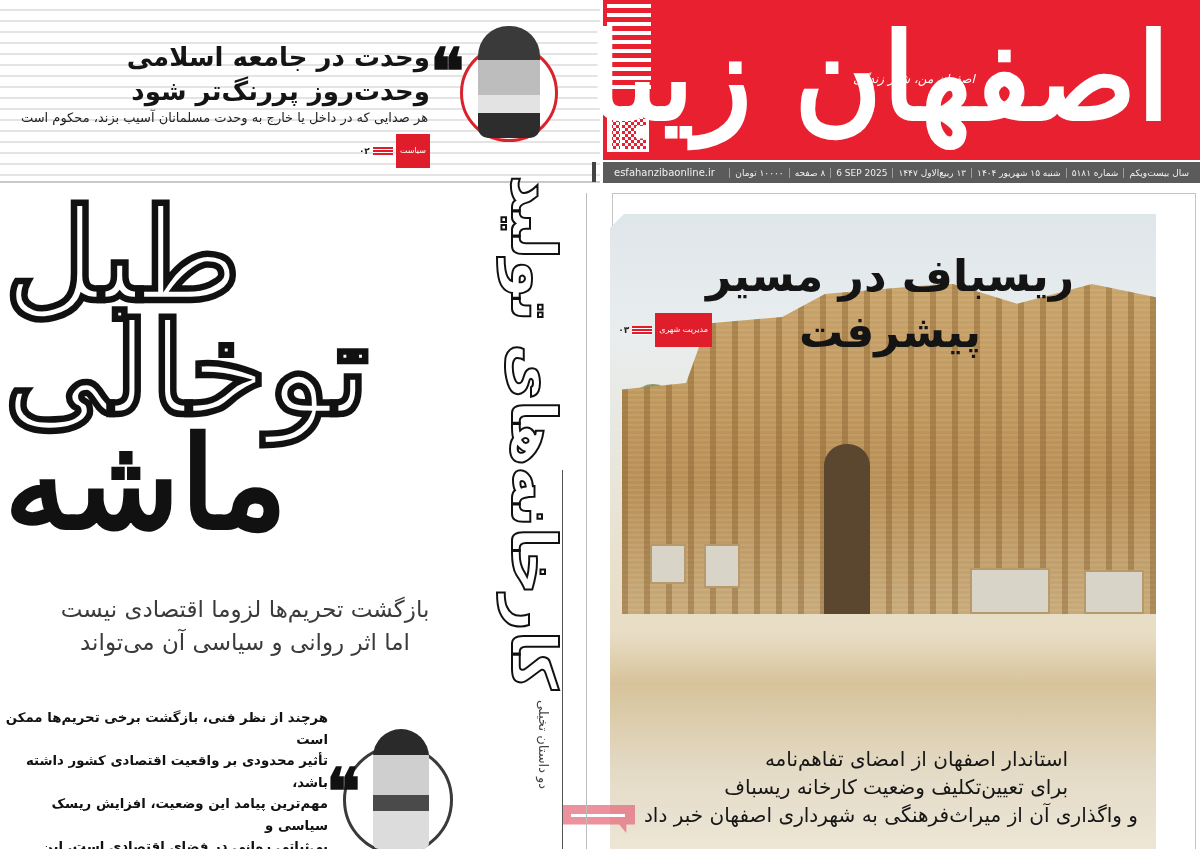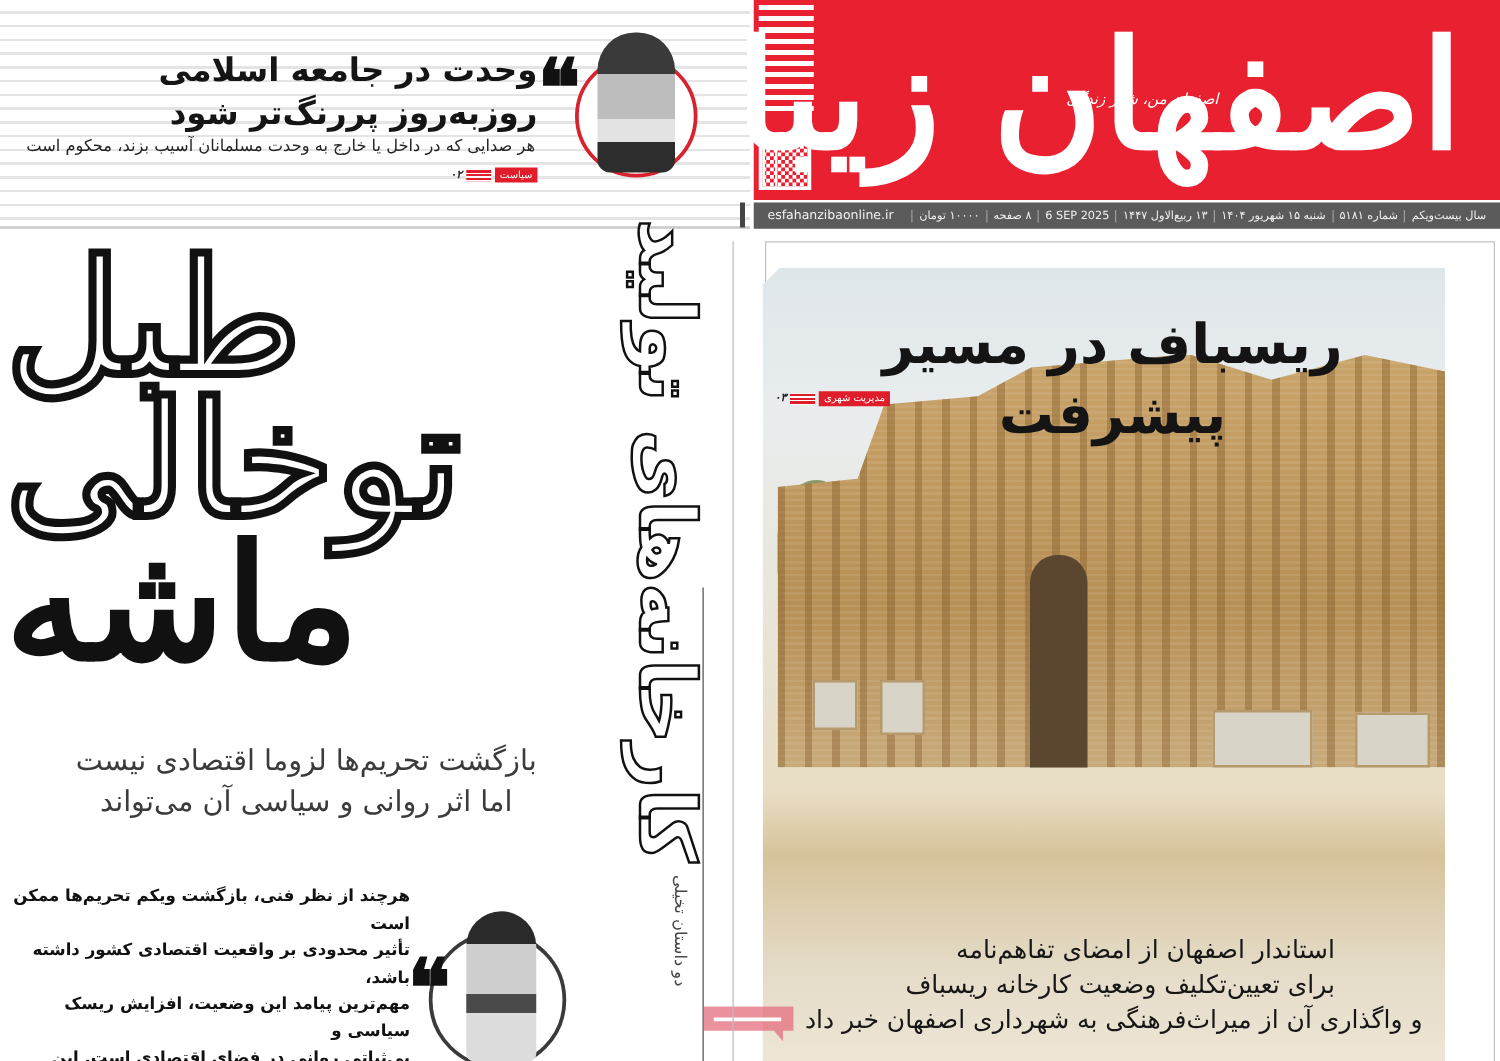--- a/index.html
+++ b/index.html
@@ -17,23 +17,23 @@
     position: absolute; right: 170px; top: 40px; width: 400px; text-align: right;
     font-family: "DejaVu Sans", sans-serif; font-weight: bold; font-size: 26px; line-height: 34px; color: #151515;
   }
   .teaser-sub {
     position: absolute; right: 172px; top: 110px; text-align: right; white-space: nowrap;
     font-size: 13px; color: #222; letter-spacing: -0.3px;
   }
   .teaser-tag {
     position: absolute; right: 170px; top: 134px; display: flex; align-items: center; gap: 3px; direction: rtl;
   }
-  .tag-label { background: #e01e2b; color: #fff; font-size: 8px; padding: 1px 4px; line-height: 10px; }
+  .tag-label { background: #e01e2b; color: #fff; font-size: 8px; padding: 12px 4px; line-height: 10px; }
   .tag-stripes { width: 20px; height: 9px; background: repeating-linear-gradient(to bottom, #e01e2b 0 2px, #fff 2px 3px); }
-  .tag-page { font-size: 9px; color: #222; font-weight: bold; font-style: italic; }
+  .tag-page { font-size: 9px; color: #222; font-weight: bold; }
   .portrait-top {
     position: absolute; left: 458px; top: 26px; width: 102px; height: 120px;
   }
   .portrait-top .ring { position: absolute; left: 2px; top: 18px; width: 98px; height: 98px; border-radius: 50%; border: 3px solid #d8232f; background: #fff; }
   .portrait-top .face { position: absolute; left: 20px; top: 0px; width: 62px; height: 112px; border-radius: 30px 30px 10px 10px; background: linear-gradient(#3a3a3a 0 30%, #bdbdbd 30% 62%, #e3e3e3 62% 78%, #2d2d2d 78%); }
   .quote-mark { position: absolute; font-size: 64px; font-weight: bold; color: #111; line-height: 1; font-family: "DejaVu Serif", serif; }
 
   
   .masthead {
     position: absolute; left: 603px; top: 0; width: 597px; height: 160px; background: #e8202f;
@@ -118,21 +118,21 @@
   .portrait-bot .ring { position: absolute; left: 8px; top: 20px; width: 110px; height: 110px; border-radius: 50%; border: 3px solid #3a3a3a; background: #fff; }
   .portrait-bot .face { position: absolute; left: 38px; top: 4px; width: 56px; height: 120px; border-radius: 28px 28px 6px 6px;
     background: linear-gradient(#2a2a2a 0 22%, #cfcfcf 22% 55%, #4a4a4a 55% 68%, #dcdcdc 68%); }
 </style>
 </head>
 <body>
 
 <div class="teaser">
   <div class="teaser-title">
     <div>وحدت در جامعه اسلامی</div>
-    <div>روزبه‌روز پررنگ‌تر شود</div>
+    <div>وحدت‌روز پررنگ‌تر شود</div>
   </div>
   <div class="teaser-sub">هر صدایی که در داخل یا خارج به وحدت مسلمانان آسیب بزند، محکوم است</div>
   <div class="teaser-tag">
     <span class="tag-label">سیاست</span>
     <span class="tag-stripes"></span>
     <span class="tag-page">۰۲</span>
   </div>
   <div class="portrait-top">
     <div class="ring"></div>
     <div class="face"></div>
@@ -190,21 +190,21 @@
   <div class="outline" style="margin-top:-18px">توخالی</div>
   <div class="solid" style="margin-top:-18px">ماشه</div>
 </div>
 <div class="vertical-title">کارخانه‌های تولید</div>
 <div class="vertical-sub">دو داستان تخیلی</div>
 <div class="left-sub">
   <div>بازگشت تحریم‌ها لزوما اقتصادی نیست</div>
   <div>اما اثر روانی و سیاسی آن می‌تواند</div>
 </div>
 <div class="left-body">
-  <div>هرچند از نظر فنی، بازگشت ویکم تحریم‌ها ممکن است</div>
+  <div>هرچند از نظر فنی، بازگشت برخی تحریم‌ها ممکن است</div>
   <div>تأثیر محدودی بر واقعیت اقتصادی کشور داشته باشد،</div>
   <div>مهم‌ترین پیامد این وضعیت، افزایش ریسک سیاسی و</div>
   <div>بی‌ثباتی روانی در فضای اقتصادی است. این شرایط می‌تواند</div>
 
 </div>
 <div class="portrait-bot">
   <div class="ring"></div>
   <div class="face"></div>
 </div>
 <div class="quote-mark" style="left:326px; top:760px;">❝</div>

